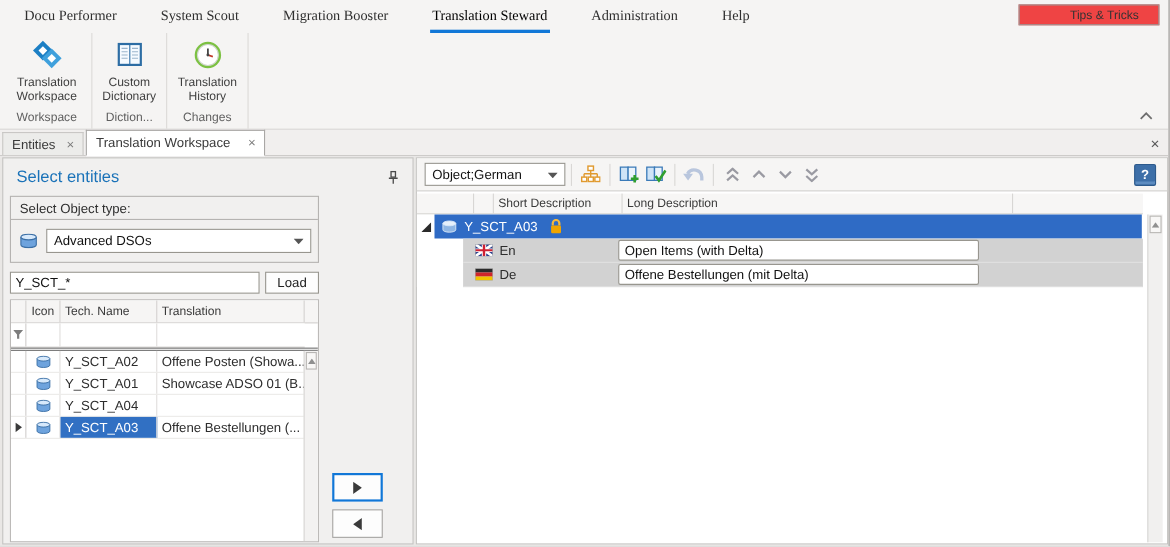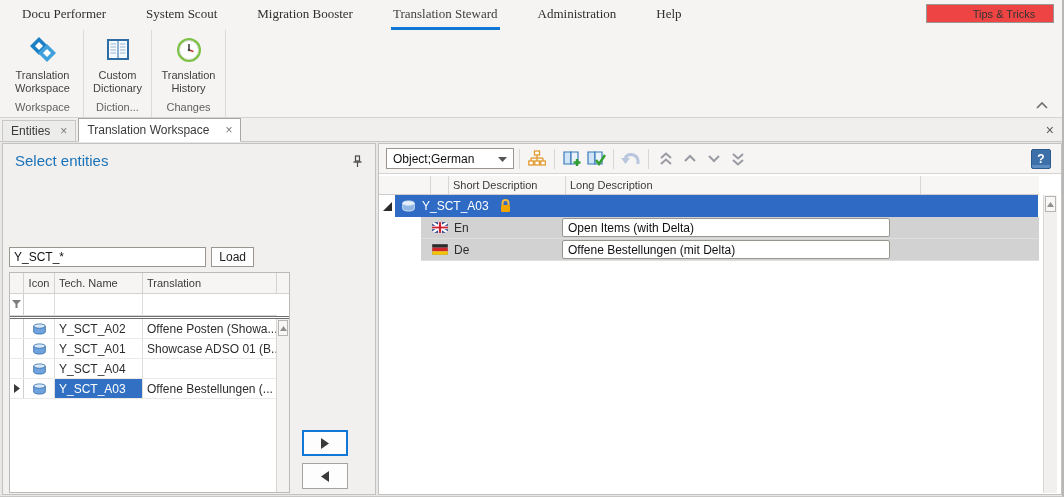--- a/index.html
+++ b/index.html
@@ -5,21 +5,21 @@
   * { margin:0; padding:0; box-sizing:border-box; }
   html,body { background:#fff; }
   #app {
     position:relative; width:1064px; height:497px; overflow:hidden;
     font-family:"Liberation Sans", sans-serif; font-size:12px; color:#2d2d2d;
     background:#f5f4f3; border-right:2px solid #b9b7b5; border-bottom:1px solid #c9c7c5;
   }
   
   .menubar { position:absolute; left:0; top:0; width:100%; height:30px; background:#f5f4f3; display:flex; align-items:stretch; padding-left:20px; }
   .menu-item { display:flex; align-items:center; padding:0 2px; margin-right:36px; font-size:13px; color:#2f2f2f; border-bottom:3px solid transparent; cursor:default;font-family:Liberation Serif, serif; }
-  .menu-item.active { color:#404040; border-bottom:3px solid #1177d7; }
+  .menu-item.active { color:#000000; border-bottom:3px solid #1177d7; }
   .tips-btn { position:absolute; right:8px; top:4px; width:128px; height:19px; background:#ef4444; border:1px solid #9a9896; font-family:inherit; font-size:11px; color:#333;padding-left:28px; }
   
   .ribbon { position:absolute; left:0; top:30px; width:100%; height:88px; background:#f5f4f3; border-bottom:1px solid #d5d3d1; }
   .ribbon-groups { display:flex; height:100%; padding-left:2px; }
   .ribbon-group { display:flex; flex-direction:column; border-right:1px solid #dcdad8; padding:0 2px; }
   .ribbon-btns { flex:1; display:flex; align-items:flex-start; justify-content:center; padding-top:4px; }
   .ribbon-btn { width:66px; display:flex; flex-direction:column; align-items:center; cursor:default; }
   .ribbon-btn .ric { width:32px; height:32px; display:flex; align-items:center; justify-content:center; }
   .ribbon-btn .rlb { font-size:11px; line-height:13px; color:#3f3f3f; text-align:center; margin-top:3px; }
   .ribbon-group-label { font-size:11px; color:#5f5f5f; text-align:center; padding:2px 0 4px 0; white-space:nowrap; overflow:hidden; }
@@ -36,21 +36,21 @@
   .right-panel { position:absolute; left:378px; top:143px; width:684px; height:352px; background:#fff; border:1px solid #c4c2c0; }
   
   .panel-title { position:absolute; left:12px; top:8px; font-size:15px; color:#1a72b8; }
   .pin-btn { position:absolute; right:10px; top:11px; width:14px; height:14px; cursor:default; }
   .groupbox { position:absolute; left:6px; top:34px; width:281px; height:61px; border:1px solid #b5b3b1; background:#f1f0ef; }
   .groupbox-header { height:21px; border-bottom:1px solid #b5b3b1; padding:4px 8px 0 8px; font-size:12px; color:#2f2f2f; }
   .groupbox-body { display:flex; align-items:center; padding:8px 6px 0 6px; }
   .db-ic { width:20px; display:flex; justify-content:center; margin-right:6px; }
   .combo { flex:1; height:22px; background:#fff; border:1px solid #98968f; display:flex; align-items:center; padding:0 6px; font-size:12px; color:#111; cursor:default; }
   .combo .combo-arrow { margin-left:auto; display:flex; }
-  .search-row { position:absolute; left:6px; top:103px; width:245px; display:flex; }
+  .search-row { position:absolute; left:6px; top:103px; width:281px; display:flex; }
   .search-input { width:227px; height:20px; border:1px solid #98968f; padding:0 4px; font-family:inherit; font-size:12px; color:#111; }
   .load-btn { margin-left:5px; width:49px; height:20px; background:#fdfdfd; border:1px solid #98968f; font-family:inherit; font-size:12px; color:#222; }
   
   .etable { position:absolute; left:6px; top:128px; width:281px; bottom:1px; background:#fff; border:1px solid #bcbab8; overflow:hidden; }
   .erow { display:flex; width:267px; }
   .ecell { border-right:1px solid #e0dedc; overflow:hidden; white-space:nowrap; display:flex; align-items:center; }
   .c-ind { width:14px; justify-content:center; border-right:1px solid #d0cecc; }
   .c-icon { width:31px; justify-content:center; }
   .c-tech { width:88px; padding:0 4px; }
   .c-desc { width:134px; padding:0 4px; border-right:none; }
@@ -190,20 +190,39 @@
 
   <div class="left-panel">
     <div class="panel-title">Select entities</div>
     <div class="pin-btn">
       <svg width="13" height="13" viewBox="0 0 13 13">
         <rect x="4.5" y="1" width="4" height="5" fill="none" stroke="#4a4a4a" stroke-width="1.2"></rect>
         <line x1="2.5" y1="7" x2="10.5" y2="7" stroke="#4a4a4a" stroke-width="1.4"></line>
         <line x1="6.5" y1="7" x2="6.5" y2="12" stroke="#4a4a4a" stroke-width="1.2"></line>
       </svg>
     </div>
+    <div class="groupbox">
+      <div class="groupbox-header">Select Object type:</div>
+      <div class="groupbox-body">
+        <span class="db-ic">
+          <svg width="18" height="14" viewBox="0 0 18 14">
+            <path d="M2 3.5 v7 a7 2.6 0 0 0 14 0 v-7" fill="#6ea3dd" stroke="#3a6ea5" stroke-width="1"></path>
+            <ellipse cx="9" cy="3.5" rx="7" ry="2.6" fill="#d7e9fb" stroke="#3a6ea5" stroke-width="1"></ellipse>
+          </svg>
+        </span>
+        <div class="combo">
+          <span>Advanced DSOs</span>
+          <span class="combo-arrow">
+            <svg width="9" height="6" viewBox="0 0 9 6">
+                <polygon points="0,1 9,1 4.5,6" fill="#555"></polygon>
+              </svg>
+          </span>
+        </div>
+      </div>
+    </div>
     <div class="search-row">
       <input class="search-input" value="Y_SCT_*" style="">
       <button class="load-btn">Load</button>
     </div>
 
     <div class="etable">
       <div class="erow ehead">
         <div class="ecell c-ind"></div>
         <div class="ecell c-icon">Icon</div>
         <div class="ecell c-tech">Tech. Name</div>

